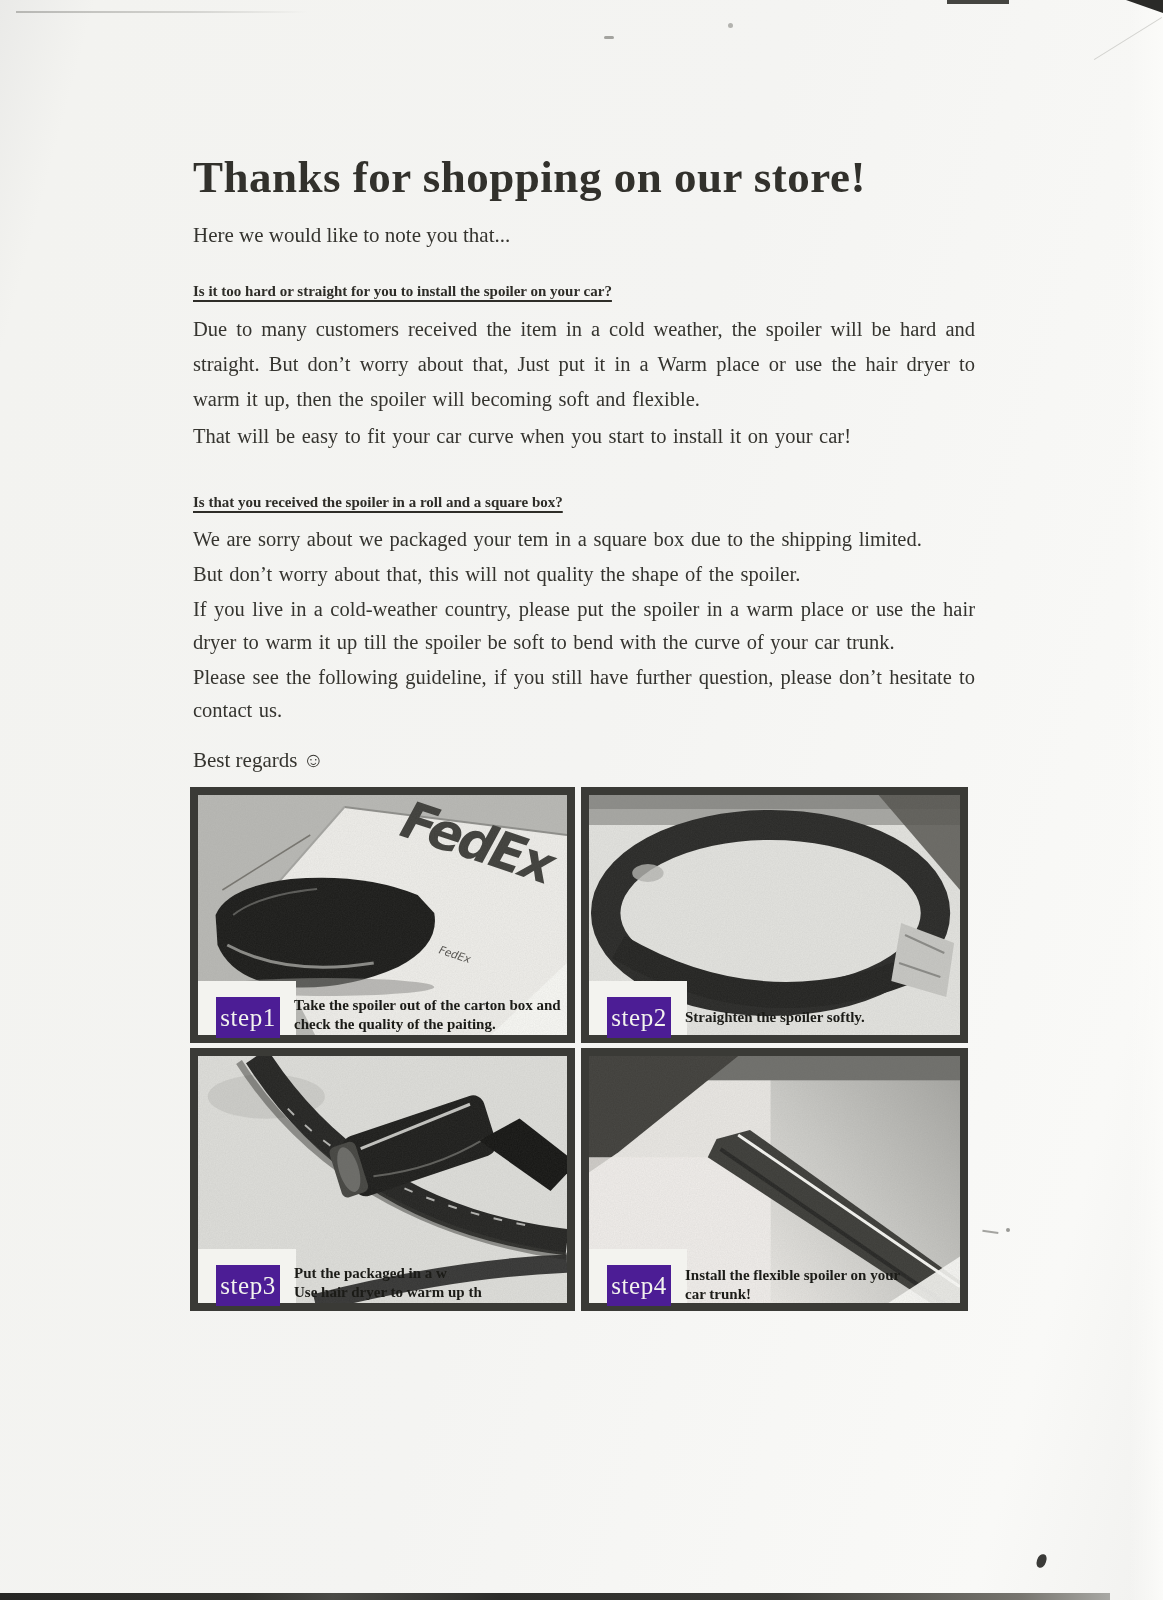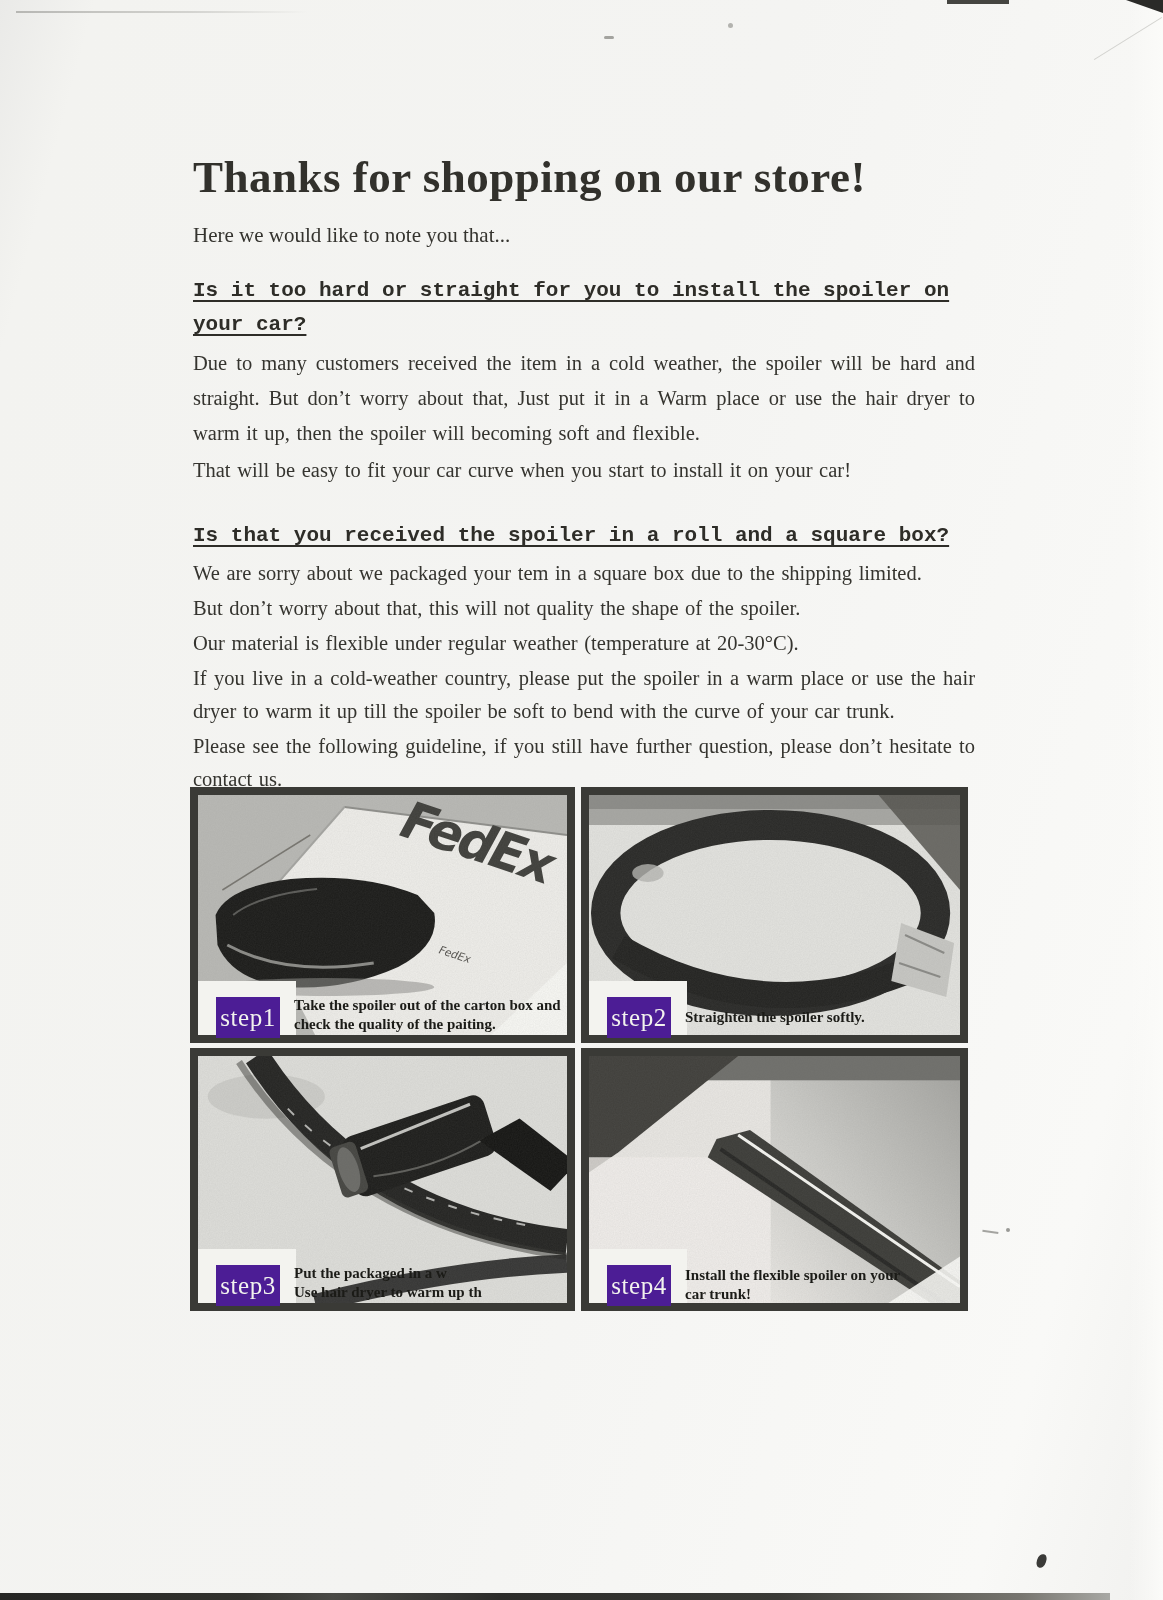--- a/index.html
+++ b/index.html
@@ -4,22 +4,22 @@
 <style>
   html,body{margin:0;padding:0;background:#e9e9e7;}
   .sheet{
     position:relative;width:1163px;height:1600px;overflow:hidden;
     background:linear-gradient(105deg,#eaeae8 0%,#f3f3f0 6%,#f4f4f2 50%,#f9f9f7 88%,#f1f1ef 100%);
     font-family:"Liberation Serif","DejaVu Serif",serif;color:#35342f;
   }
   .content{position:absolute;left:193px;top:150px;width:782px;}
   h1.title{margin:0 0 16px 0;font-size:45px;line-height:54px;font-weight:600;color:#32312c;letter-spacing:.5px;}
   p.intro{margin:0 0 24px 0;font-size:21px;line-height:30px;}
-  h2.subhead{margin:0 0 4px 0;font-size:21px;line-height:34px;font-weight:600;color:#2e2d28;
-    text-decoration:underline;text-decoration-thickness:2px;text-underline-offset:4px;font-family:Liberation Mono, monospace;}
+  h2.subhead{margin:0 0 4px 0;font-size:15px;line-height:34px;font-weight:600;color:#2e2d28;
+    text-decoration:underline;text-decoration-thickness:2px;text-underline-offset:4px;}
   h2.gap{margin-top:31px;}
   p.body{margin:0 0 2px 0;font-size:20.5px;line-height:35px;text-align:justify;word-spacing:1.5px;}
   p.body2{line-height:33px;}
   p.signoff{margin:18px 0 0 0;font-size:21px;line-height:30px;}
   
   .guide{position:absolute;left:190px;top:787px;width:778px;height:524px;
     display:grid;grid-template-columns:385px 387px;grid-template-rows:256px 263px;column-gap:6px;row-gap:5px;}
   .panel{position:relative;background:#3a3a36;padding:8px;box-sizing:border-box;}
   .photo{position:absolute;left:8px;top:8px;right:8px;bottom:8px;overflow:hidden;background:#dcdcd8;}
   .photo svg{position:absolute;left:0;top:0;width:100%;height:100%;}
@@ -70,21 +70,20 @@
     <h1 class="title">Thanks for shopping on our store!</h1>
     <p class="intro">Here we would like to note you that...</p>
 
     <h2 class="subhead">Is it too hard or straight for you to install the spoiler on your car?</h2>
     <p class="body">Due to many customers received the item in a cold weather, the spoiler will be hard and straight. But don’t worry about that, Just put it in a Warm place or use the hair dryer to warm it up, then the spoiler will becoming soft and flexible.</p>
     <p class="body">That will be easy to fit your car curve when you start to install it on your car!</p>
 
     <h2 class="subhead gap">Is that you received the spoiler in a roll and a square box?</h2>
     <p class="body body2">We are sorry about we packaged your tem in a square box due to the shipping limited.</p>
     <p class="body body2">But don’t worry about that, this will not quality the shape of the spoiler.</p>
-    <p class="body body2">Our material is flexible under regular weather (temperature at 20-30°C).</p>
     <p class="body body2">If you live in a cold-weather country, please put the spoiler in a warm place or use the hair dryer to warm it up till the spoiler be soft to bend with the curve of your car trunk.</p>
     <p class="body body2">Please see the following guideline, if you still have further question, please don’t hesitate to contact us.</p>
 
     <p class="signoff"><span>Best regards</span> <span>☺</span></p>
   </div>
 
   <div class="guide">
 
     <div class="panel">
       <div class="photo">

